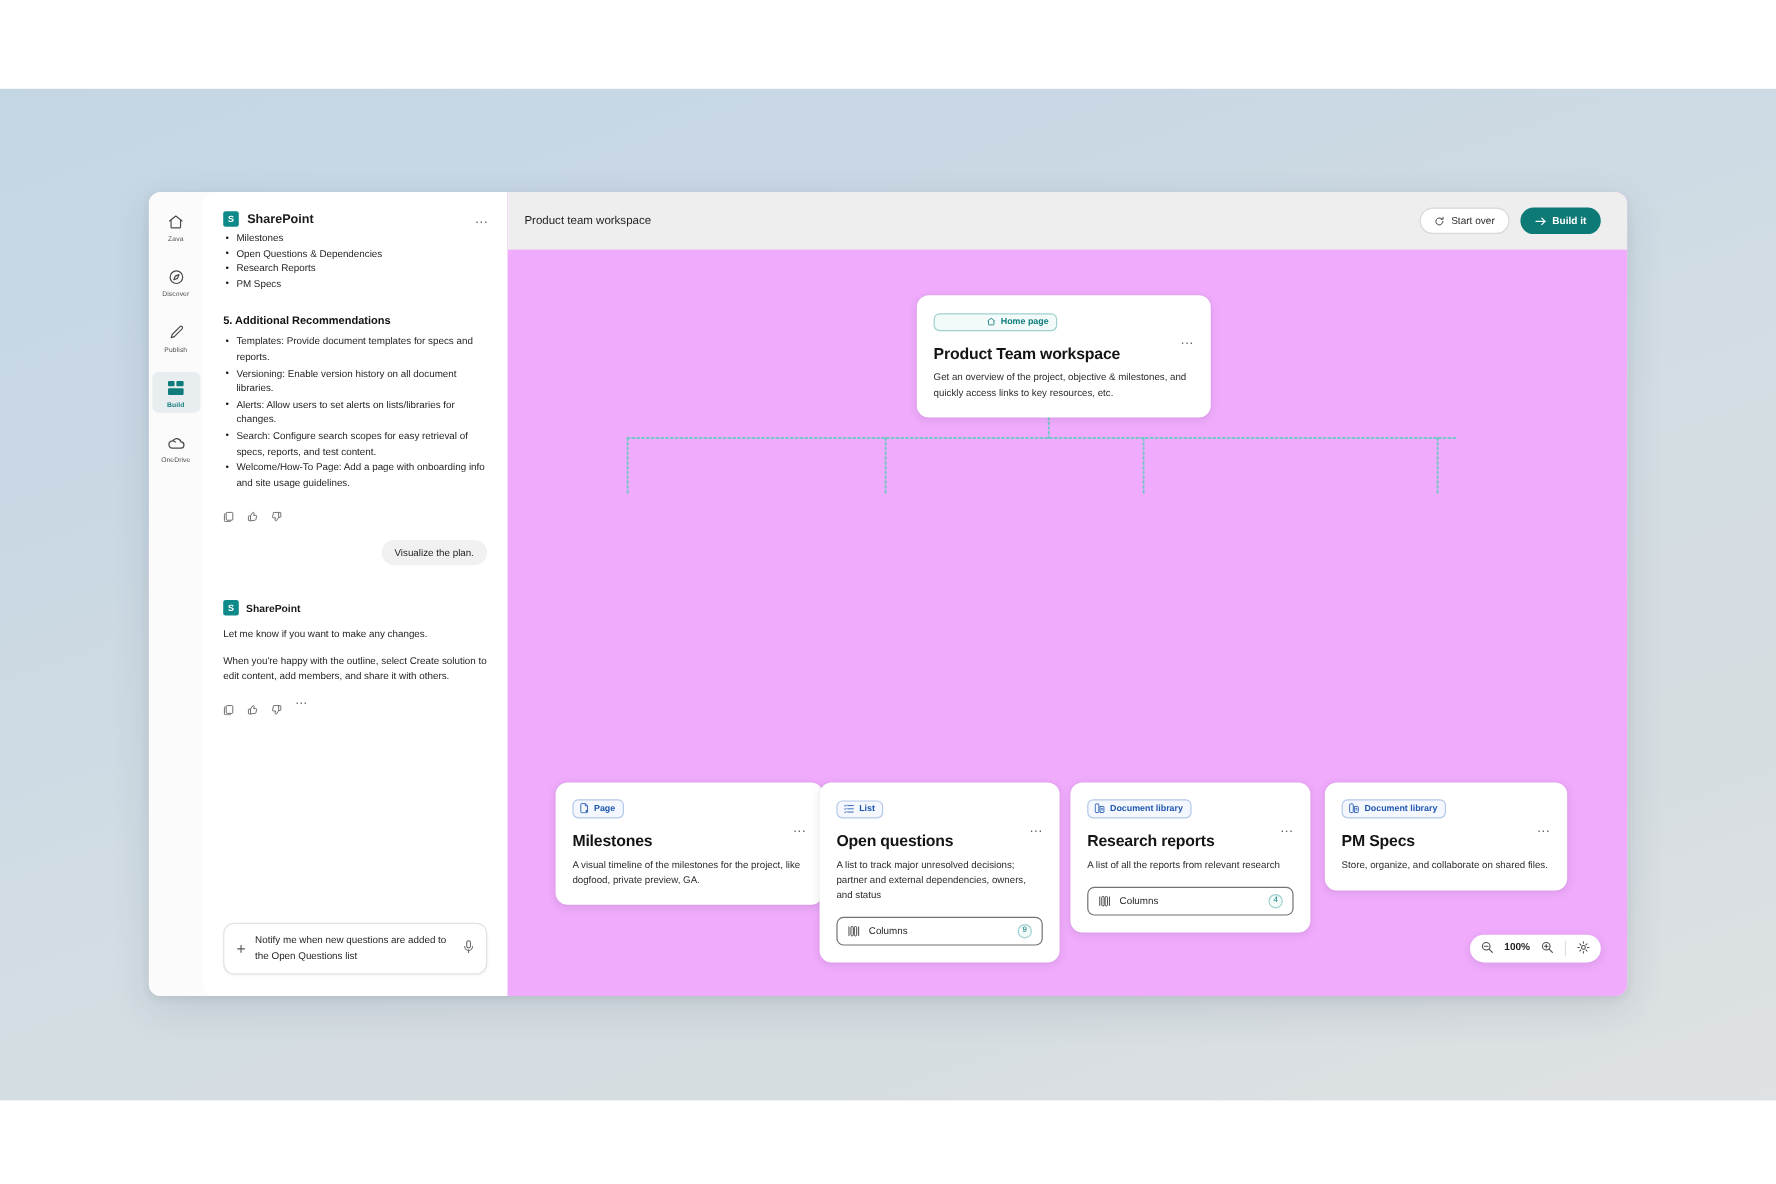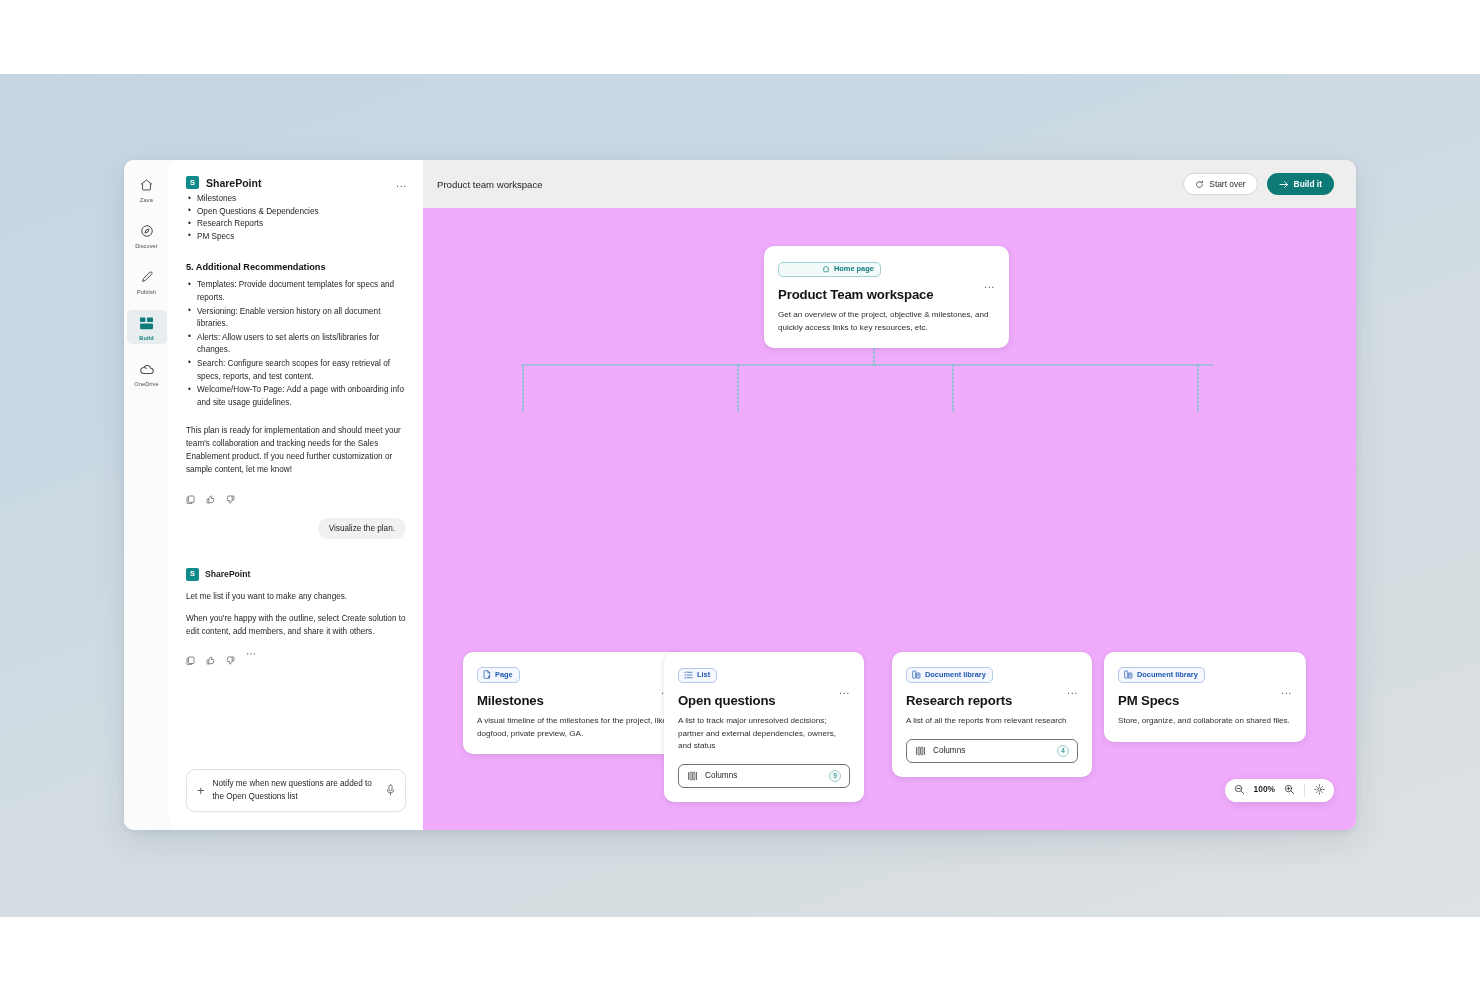--- a/index.html
+++ b/index.html
@@ -262,21 +262,20 @@
       <h3 class="sec">5. Additional Recommendations</h3>
 
       <ul class="bullets tight">
         <li>Templates: Provide document templates for specs and reports.</li>
         <li>Versioning: Enable version history on all document libraries.</li>
         <li>Alerts: Allow users to set alerts on lists/libraries for changes.</li>
         <li>Search: Configure search scopes for easy retrieval of specs, reports, and test content.</li>
         <li>Welcome/How-To Page: Add a page with onboarding info and site usage guidelines.</li>
       </ul>
 
-      <p class="para">This plan is ready for implementation and should meet your team's collaboration and tracking needs for the Sales Enablement product. If you need further customization or sample content, let me know!</p>
 
       <div class="react-row">
         <span class="ico">
           <svg width="9" height="9" viewBox="0 0 18 18" fill="none" stroke="currentColor" stroke-width="1.5">
               <rect x="5" y="2" width="11" height="13" rx="1.6"></rect>
               <path d="M12.4 15.4v.4a1.6 1.6 0 0 1-1.6 1.6H3.6A1.6 1.6 0 0 1 2 15.8V5.6A1.6 1.6 0 0 1 3.6 4h.6"></path>
             </svg>
         </span>
         <span class="ico">
           <svg width="9" height="9" viewBox="0 0 18 18" fill="none" stroke="currentColor" stroke-width="1.5" stroke-linejoin="round">
@@ -294,21 +293,21 @@
       </div>
 
       <div class="user-bubble-wrap">
         <div class="user-bubble">Visualize the plan.</div>
       </div>
 
       <div class="msg-head">
         <span class="sp-logo">S</span>
         <span class="nm">SharePoint</span>
       </div>
-      <p class="msg">Let me list if you want to make any changes.</p>
+      <p class="msg">Let me know if you want to make any changes.</p>
       <p class="msg">When you're happy with the outline, select Create solution to edit content, add members, and share it with others.</p>
 
       <div class="react-row">
         <span class="ico">
           <svg width="9" height="9" viewBox="0 0 18 18" fill="none" stroke="currentColor" stroke-width="1.5">
               <rect x="5" y="2" width="11" height="13" rx="1.6"></rect>
               <path d="M12.4 15.4v.4a1.6 1.6 0 0 1-1.6 1.6H3.6A1.6 1.6 0 0 1 2 15.8V5.6A1.6 1.6 0 0 1 3.6 4h.6"></path>
             </svg>
         </span>
         <span class="ico">
@@ -411,21 +410,21 @@
           </span>
           <span>Page</span>
         </span>
         <div class="hdr-row">
           <h2>Milestones</h2>
           <span class="nodedots">...</span>
         </div>
         <p class="desc">A visual timeline of the milestones for the project, like dogfood, private preview, GA.</p>
       </div>
 
-      <div class="node" style="left:241px; top:444px; width:200px;">
+      <div class="node" style="left:260px; top:444px; width:200px;">
         <span class="badge blue">
           <span style="display:flex">
             <svg width="9" height="8" viewBox="0 0 16 14" fill="none" stroke="#2058b0" stroke-width="1.3" stroke-linecap="round">
                 <path d="M6 2.2h8.4M6 7h8.4M6 11.8h8.4"></path>
                 <path d="M1.4 2.4 2.2 3.2 3.9 1.3"></path>
                 <path d="M1.4 7.2 2.2 8 3.9 6.1"></path>
                 <path d="M1.4 12 2.2 12.8 3.9 10.9"></path>
               </svg>
           </span>
           <span>List</span>

